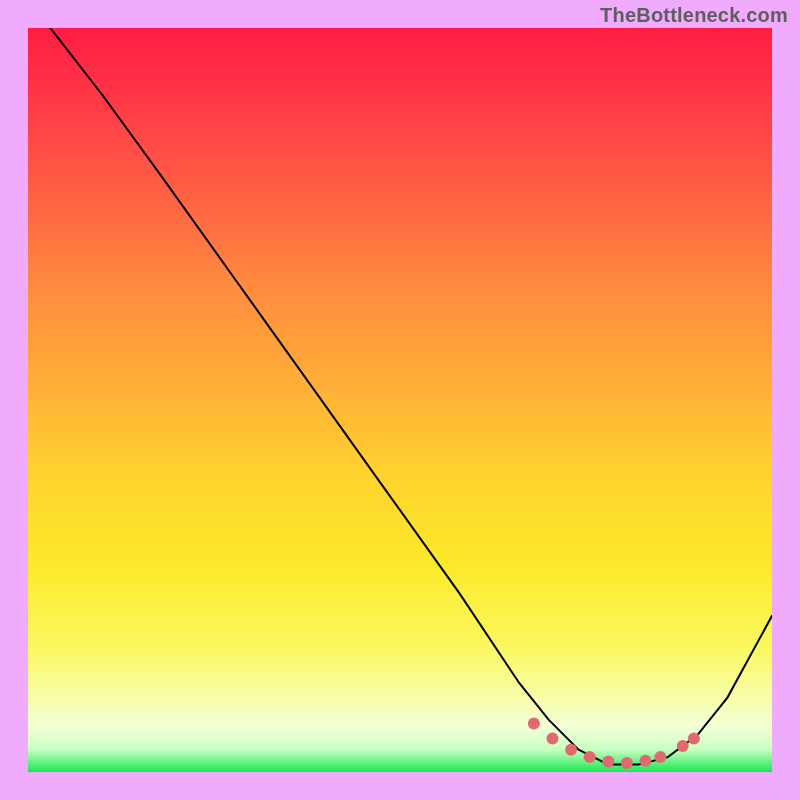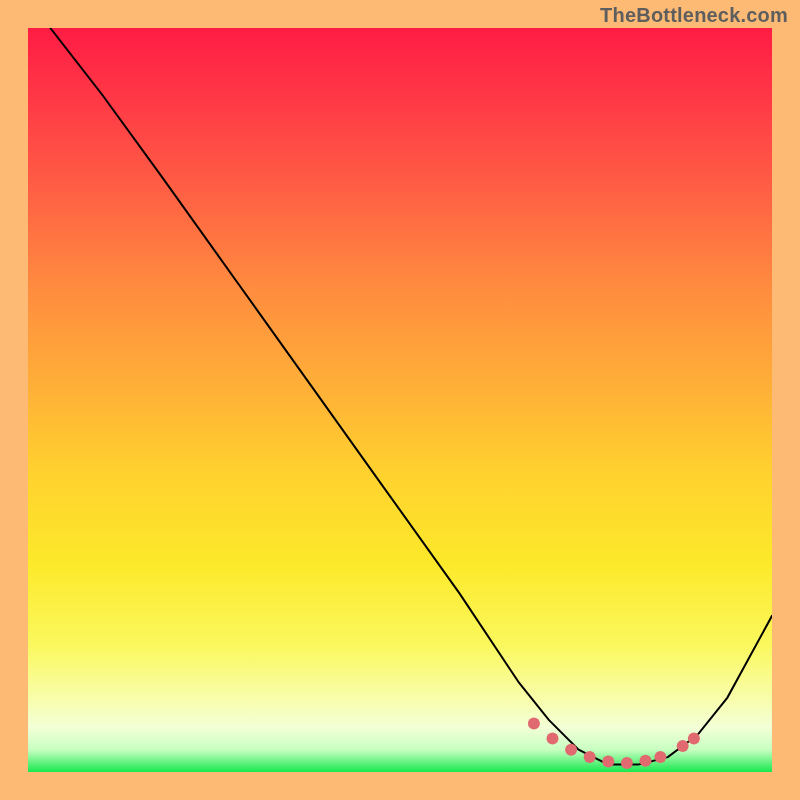--- a/index.html
+++ b/index.html
@@ -7,21 +7,21 @@
     padding: 0;
     width: 800px;
     height: 800px;
     background: #000;
     overflow: hidden;
   }
   .wrap {
     position: relative;
     width: 800px;
     height: 800px;
-    background: #fdba74;
+    background: #f0abfc;
   }
   .watermark {
     position: absolute;
     top: 4px;
     right: 12px;
     font-family: Arial, Helvetica, sans-serif;
     font-size: 20px;
     font-weight: 700;
     color: #5e5e5e;
     letter-spacing: 0.2px;

